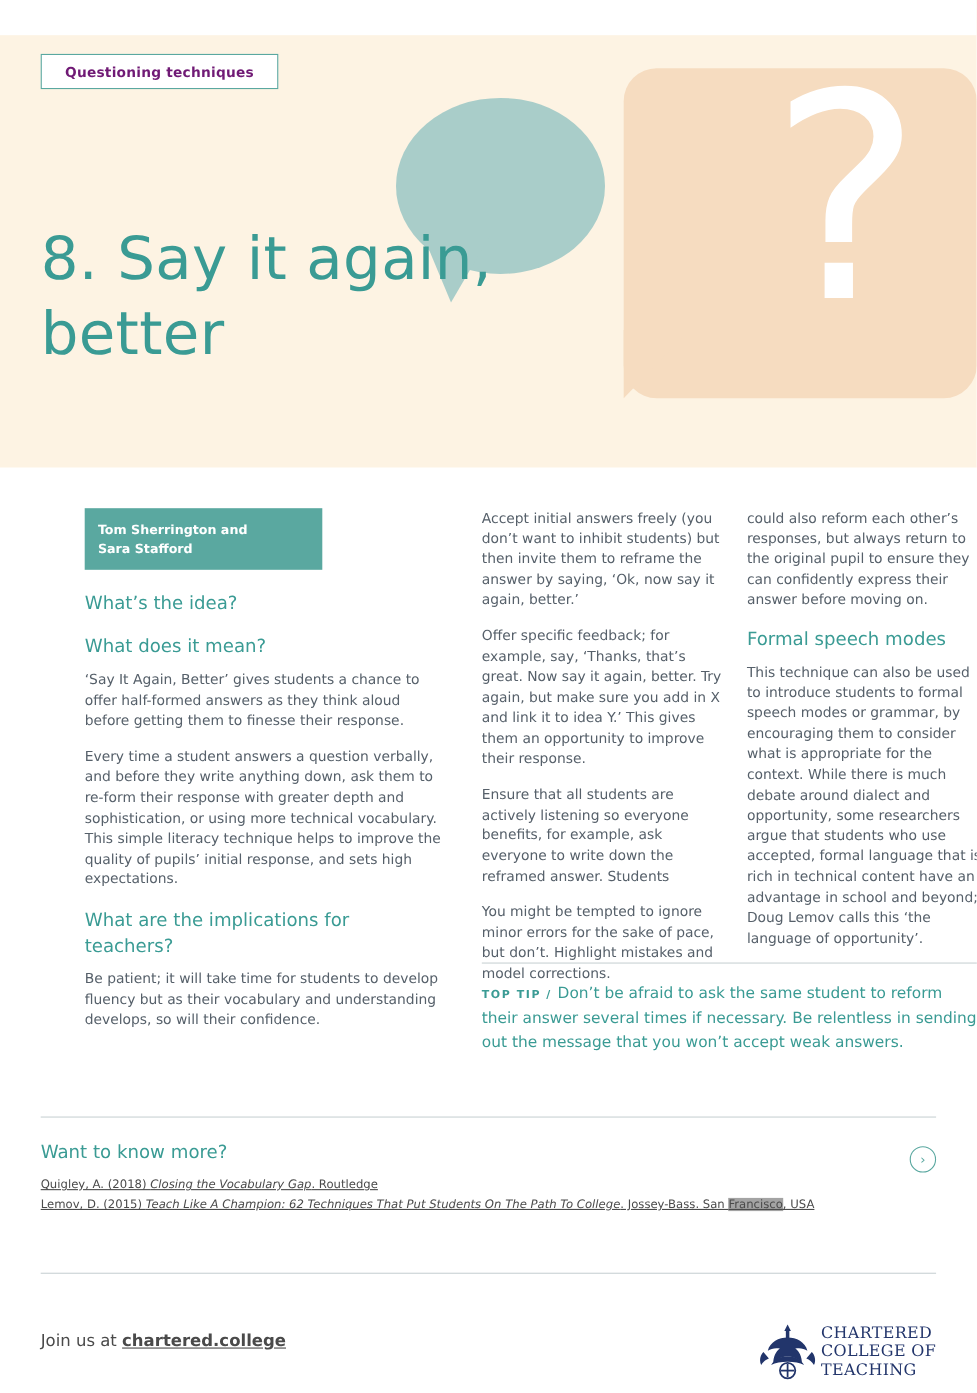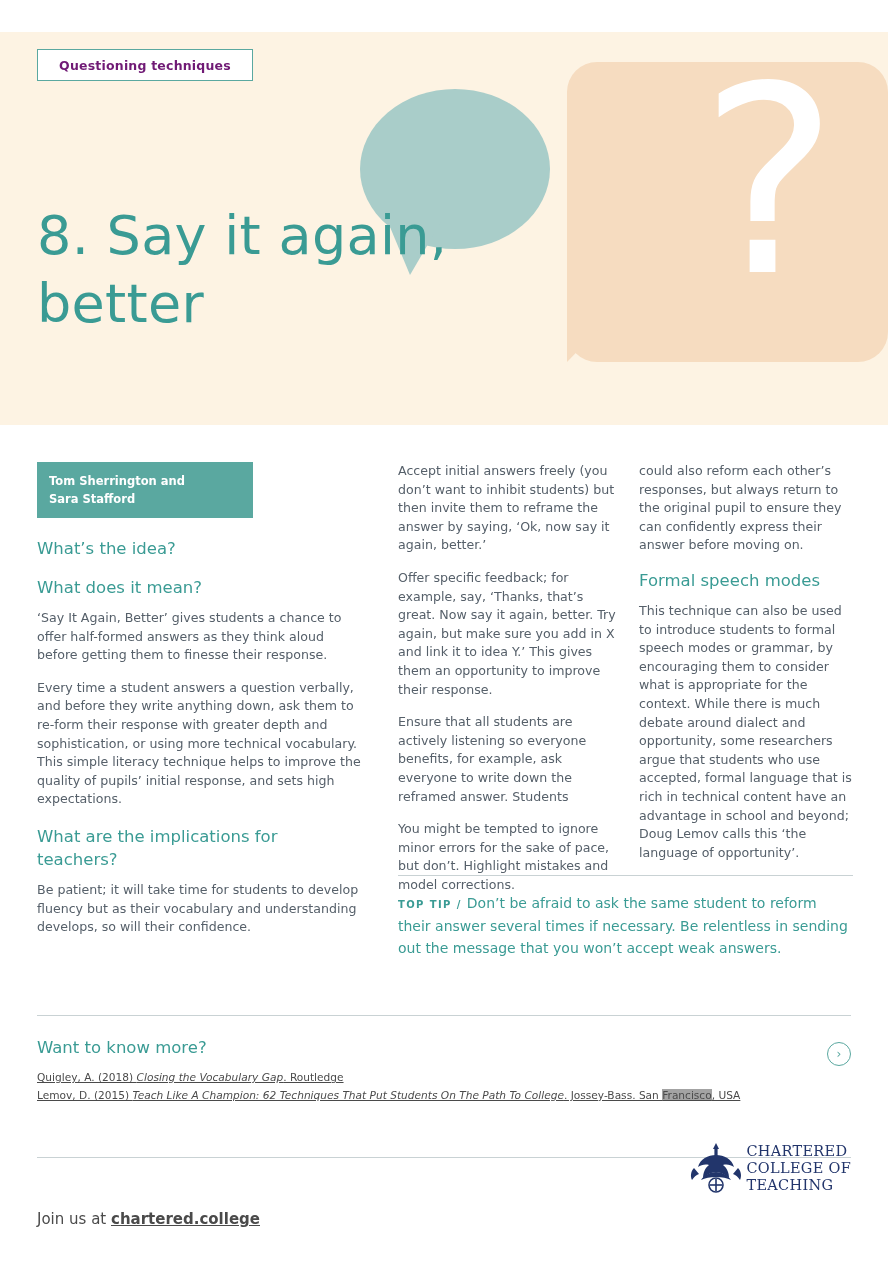--- a/index.html
+++ b/index.html
@@ -112,20 +112,21 @@
     letter-spacing: .3px;
     max-width: 470px;
   }
 
   
   .content {
     position: absolute;
     top: 425px;
     left: 0;
     width: 888px;
+    padding-left: 40px;
   }
   .cols {
     position: relative;
     padding: 0 37px;
   }
   .col {
     position: absolute;
     top: 0;
   }
   .col1 { left: 37px; width: 325px; }
@@ -238,21 +239,21 @@
     font-size: 15px;
     color: #4a4a4a;
   }
   .join a {
     color: #4a4a4a;
     text-decoration: underline;
     font-weight: bold;
   }
   .logo-wrap {
     position: absolute;
-    top: 1141px;
+    top: 1202px;
     right: 37px;
     display: flex;
     align-items: center;
     gap: 2px;
   }
   .crest {
     width: 56px; height: 54px;
     color: #22356b;
   }
   .logo-text {

